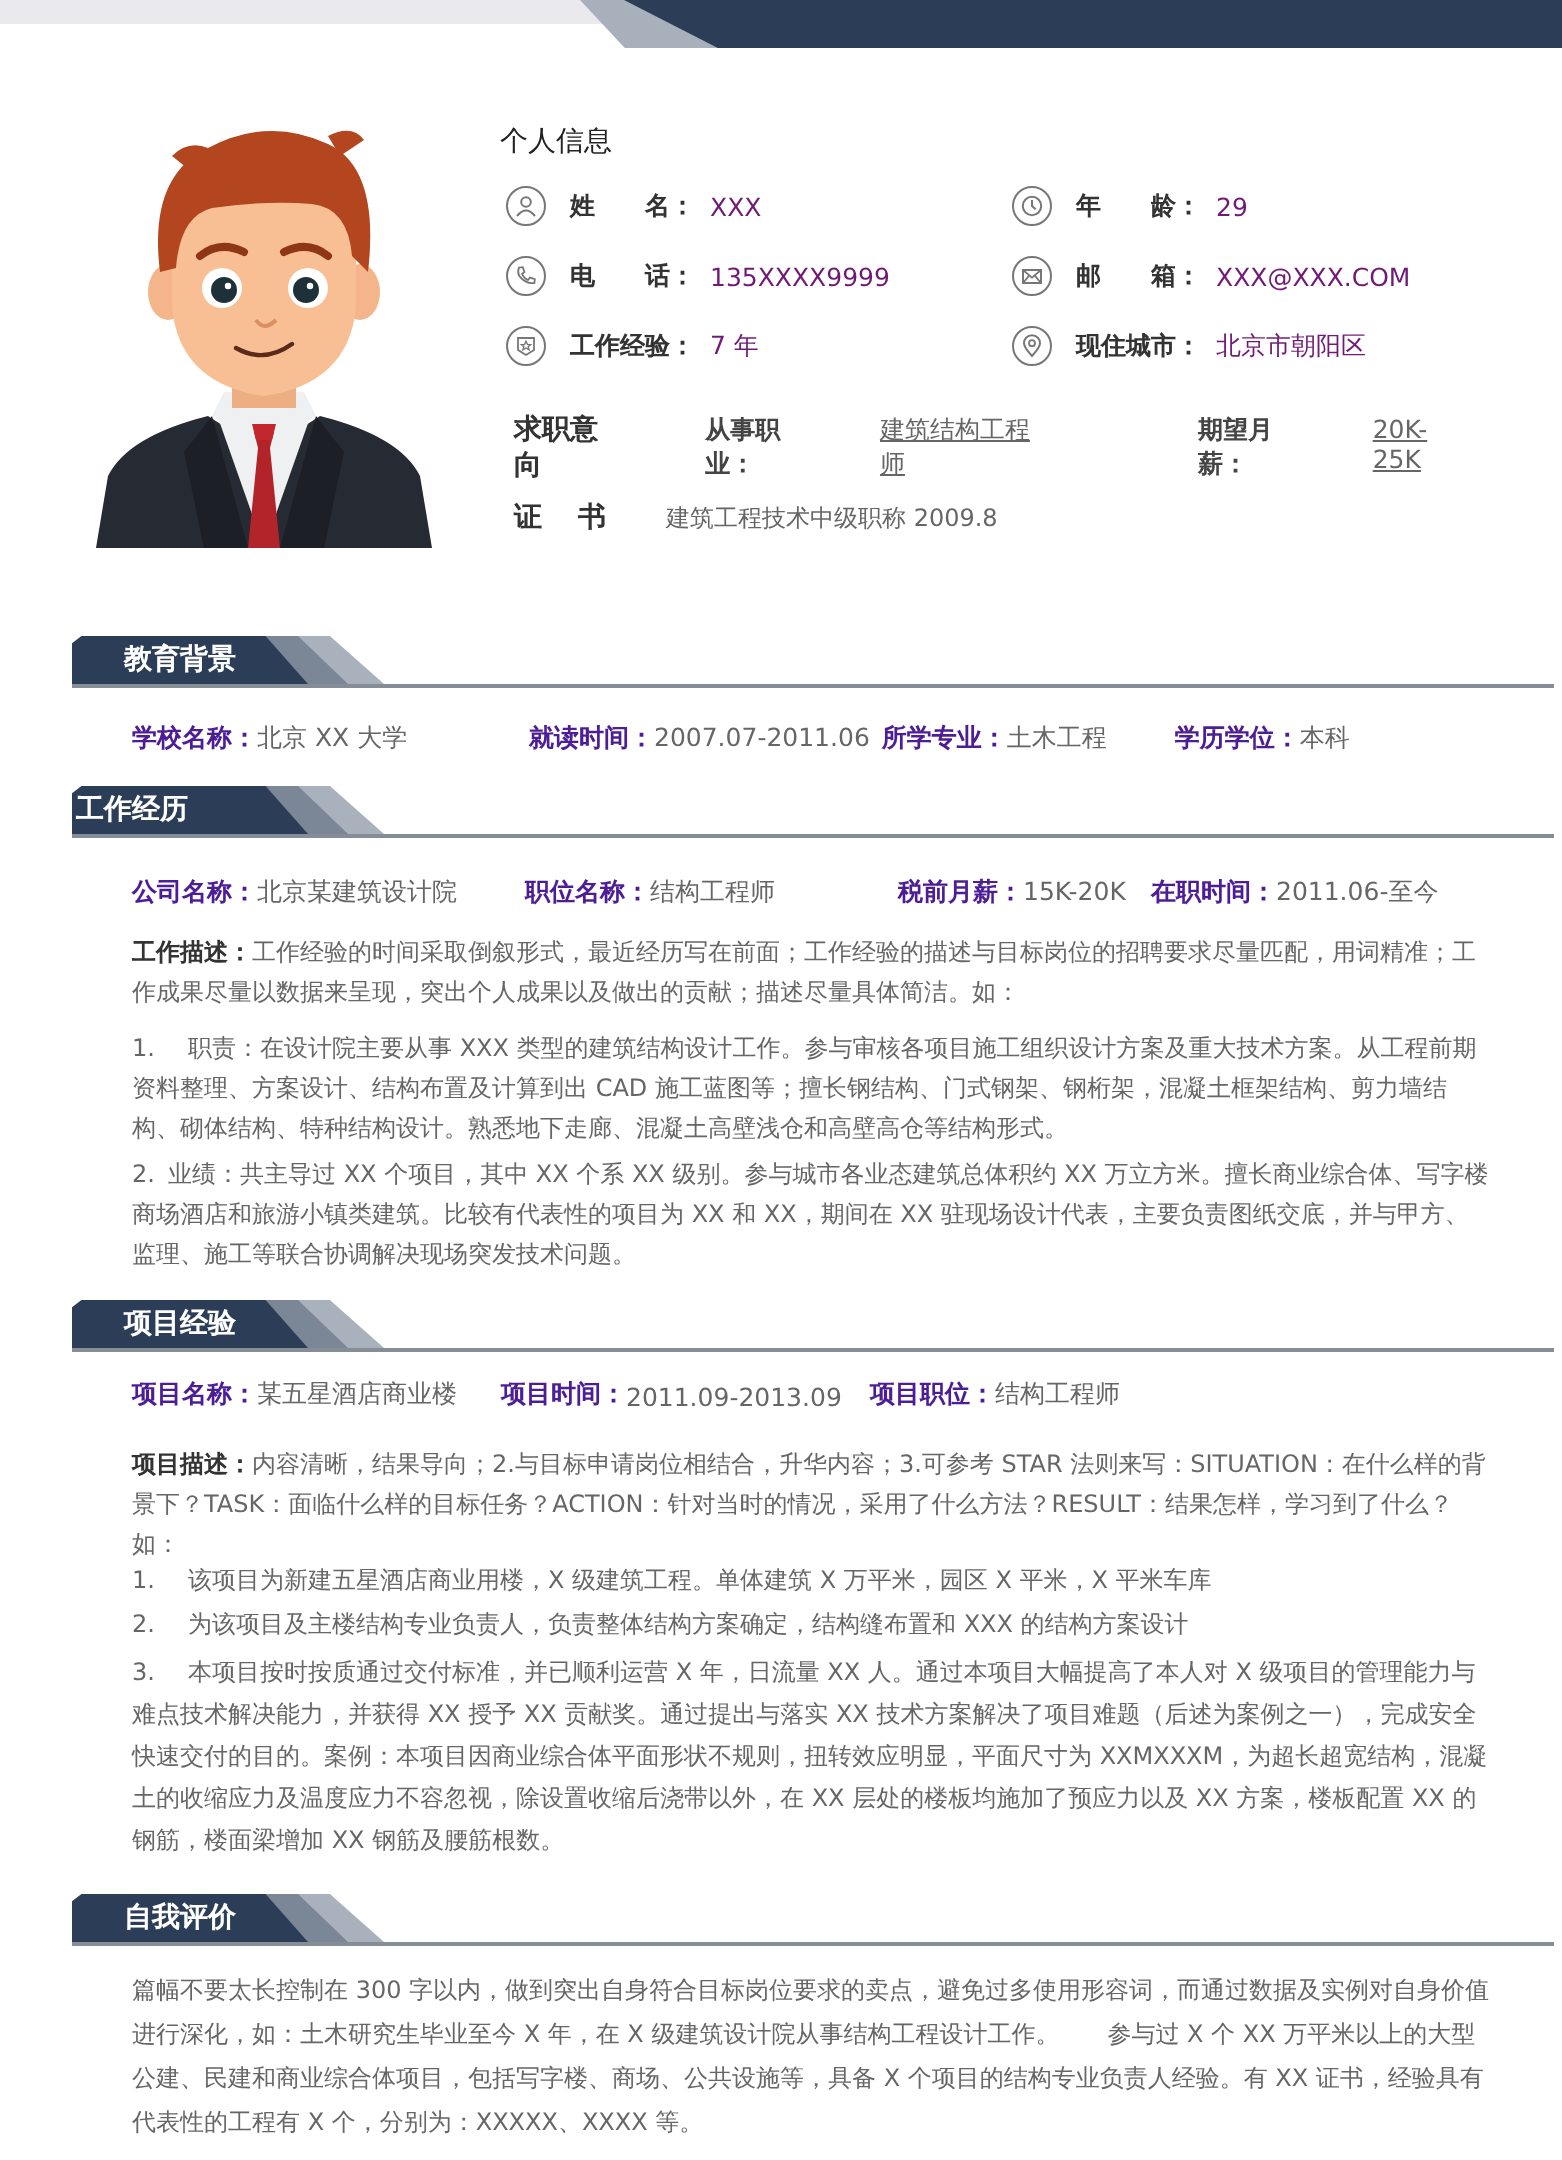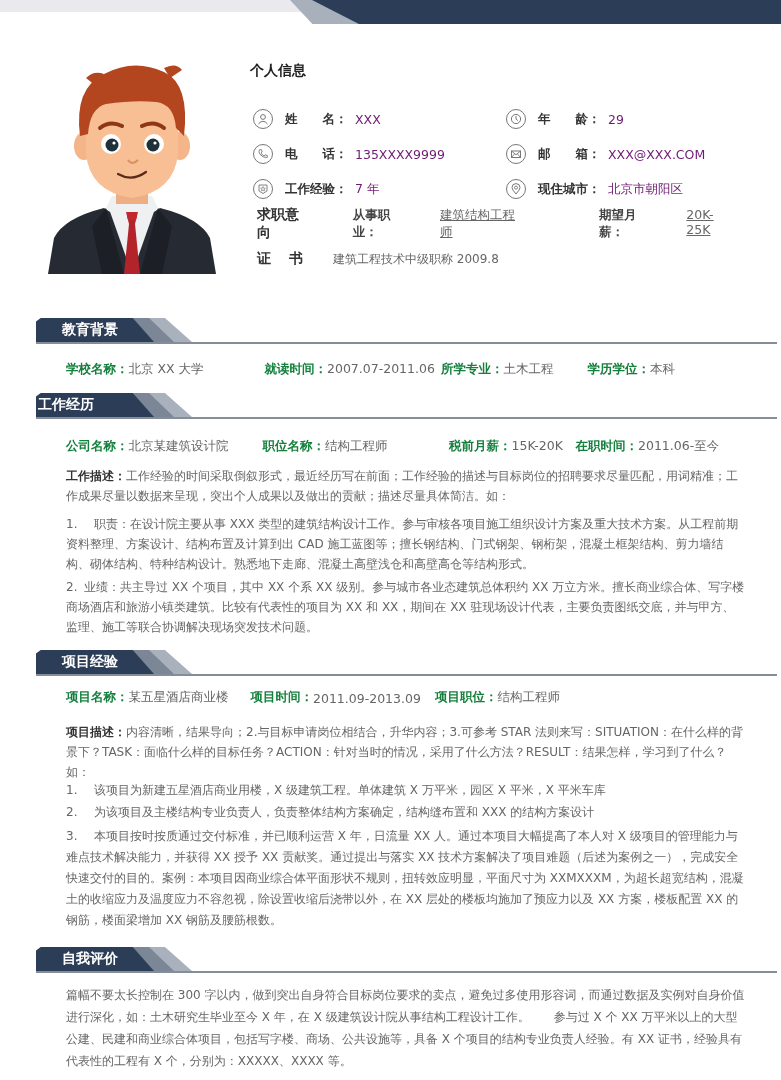--- a/index.html
+++ b/index.html
@@ -9,23 +9,23 @@
   
   .top-band-light { position: absolute; left: 0; top: 0; width: 781px; height: 12px; background: #e9e9ee; }
   .top-band-gray { position: absolute; left: 290px; top: 0; width: 70px; height: 24px; background: #a8b0bc;
                    clip-path: polygon(0 0, 100% 0, 100% 100%, 32% 100%); }
   .top-band-dark { position: absolute; left: 312px; top: 0; width: 469px; height: 24px; background: #2c3e57;
                    clip-path: polygon(0 0, 100% 0, 100% 100%, 10% 100%); }
 
   
   .avatar { position: absolute; left: 44px; top: 58px; width: 176px; height: 216px; }
 
-  .pi-title { position: absolute; left: 250px; top: 62px; font-size: 14px; font-weight: bold; color: #222; }
-
-  .info-row { position: absolute; display: flex; align-items: center; font-size: 12.5px; height: 22px; margin-top: 16px; }
+  .pi-title { position: absolute; left: 250px; top: 62px; font-size: 14px; font-weight: normal; color: #222; }
+
+  .info-row { position: absolute; display: flex; align-items: center; font-size: 12.5px; height: 22px; }
   .info-icon { width: 20px; height: 20px; border: 1.2px solid #777; border-radius: 50%; margin-right: 12px;
                display: flex; align-items: center; justify-content: center; }
   .info-icon svg { width: 12px; height: 12px; }
   .info-label { font-weight: bold; color: #333; width: 70px; display: inline-block; }
   .info-value { color: #701a75; }
 
   .intent { position: absolute; left: 257px; top: 206px; display: flex; align-items: baseline; font-size: 12.5px; gap: 33px; }
   .intent .big { font-size: 14px; font-weight: bold; color: #333; margin-right: 14px; }
   .intent .lbl { font-weight: bold; color: #444; }
   .intent .val { color: #666; margin-right: 50px; text-decoration: underline; }
@@ -40,21 +40,21 @@
   .sec .g1 { position: absolute; left: 88px; bottom: 2px; width: 50px; height: 24px; background: #7b8696;
              clip-path: polygon(0 0, 50% 0, 100% 100%, 50% 100%); }
   .sec .g2 { position: absolute; left: 104px; bottom: 2px; width: 52px; height: 24px; background: #a9b1bd;
              clip-path: polygon(0 0, 48% 0, 100% 100%, 52% 100%); }
   .sec .dark { position: absolute; left: 0; bottom: 2px; width: 118px; height: 24px; background: #2c3e57;
                clip-path: polygon(4% 0, 82% 0, 100% 100%, 0 100%, 0 15%); }
   .sec .title { position: absolute; left: 26px; bottom: 5px; color: #fff; font-weight: bold; font-size: 14px; }
   .sec.flush .title { left: 2px; }
 
   .row { position: absolute; left: 66px; display: flex; align-items: baseline; font-size: 12.5px; white-space: nowrap; }
-  .row .lbl { font-weight: bold; color: #15803d; }
+  .row .lbl { font-weight: bold; color: #4c1d95; }
   .row .val { color: #666; }
 
   .para { position: absolute; left: 66px; width: 680px; font-size: 12px; line-height: 20px; color: #666; }
   .para .lbl { font-weight: bold; color: #333; }
   .para .num { display: inline-block; width: 28px; }
 </style>
 </head>
 <body>
 
 <div class="top-band-light"></div>

